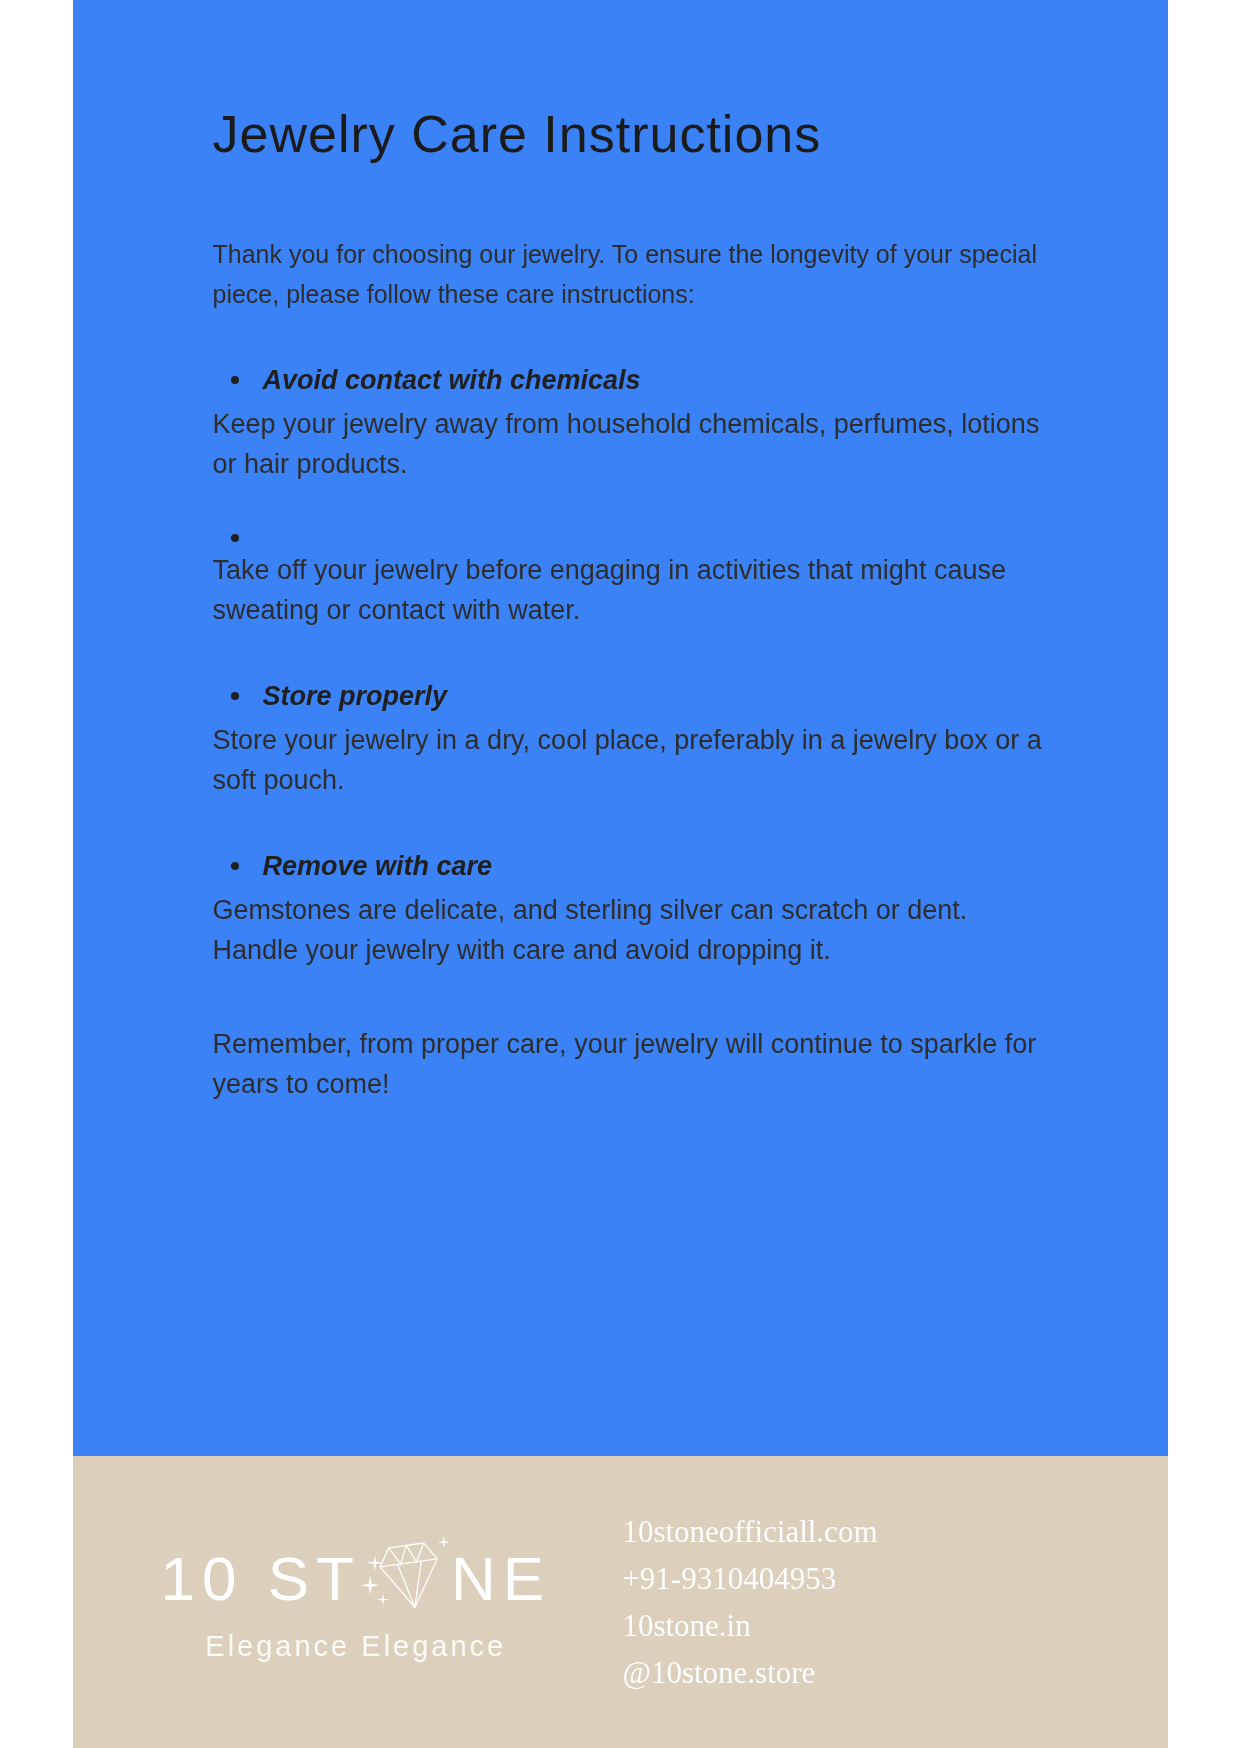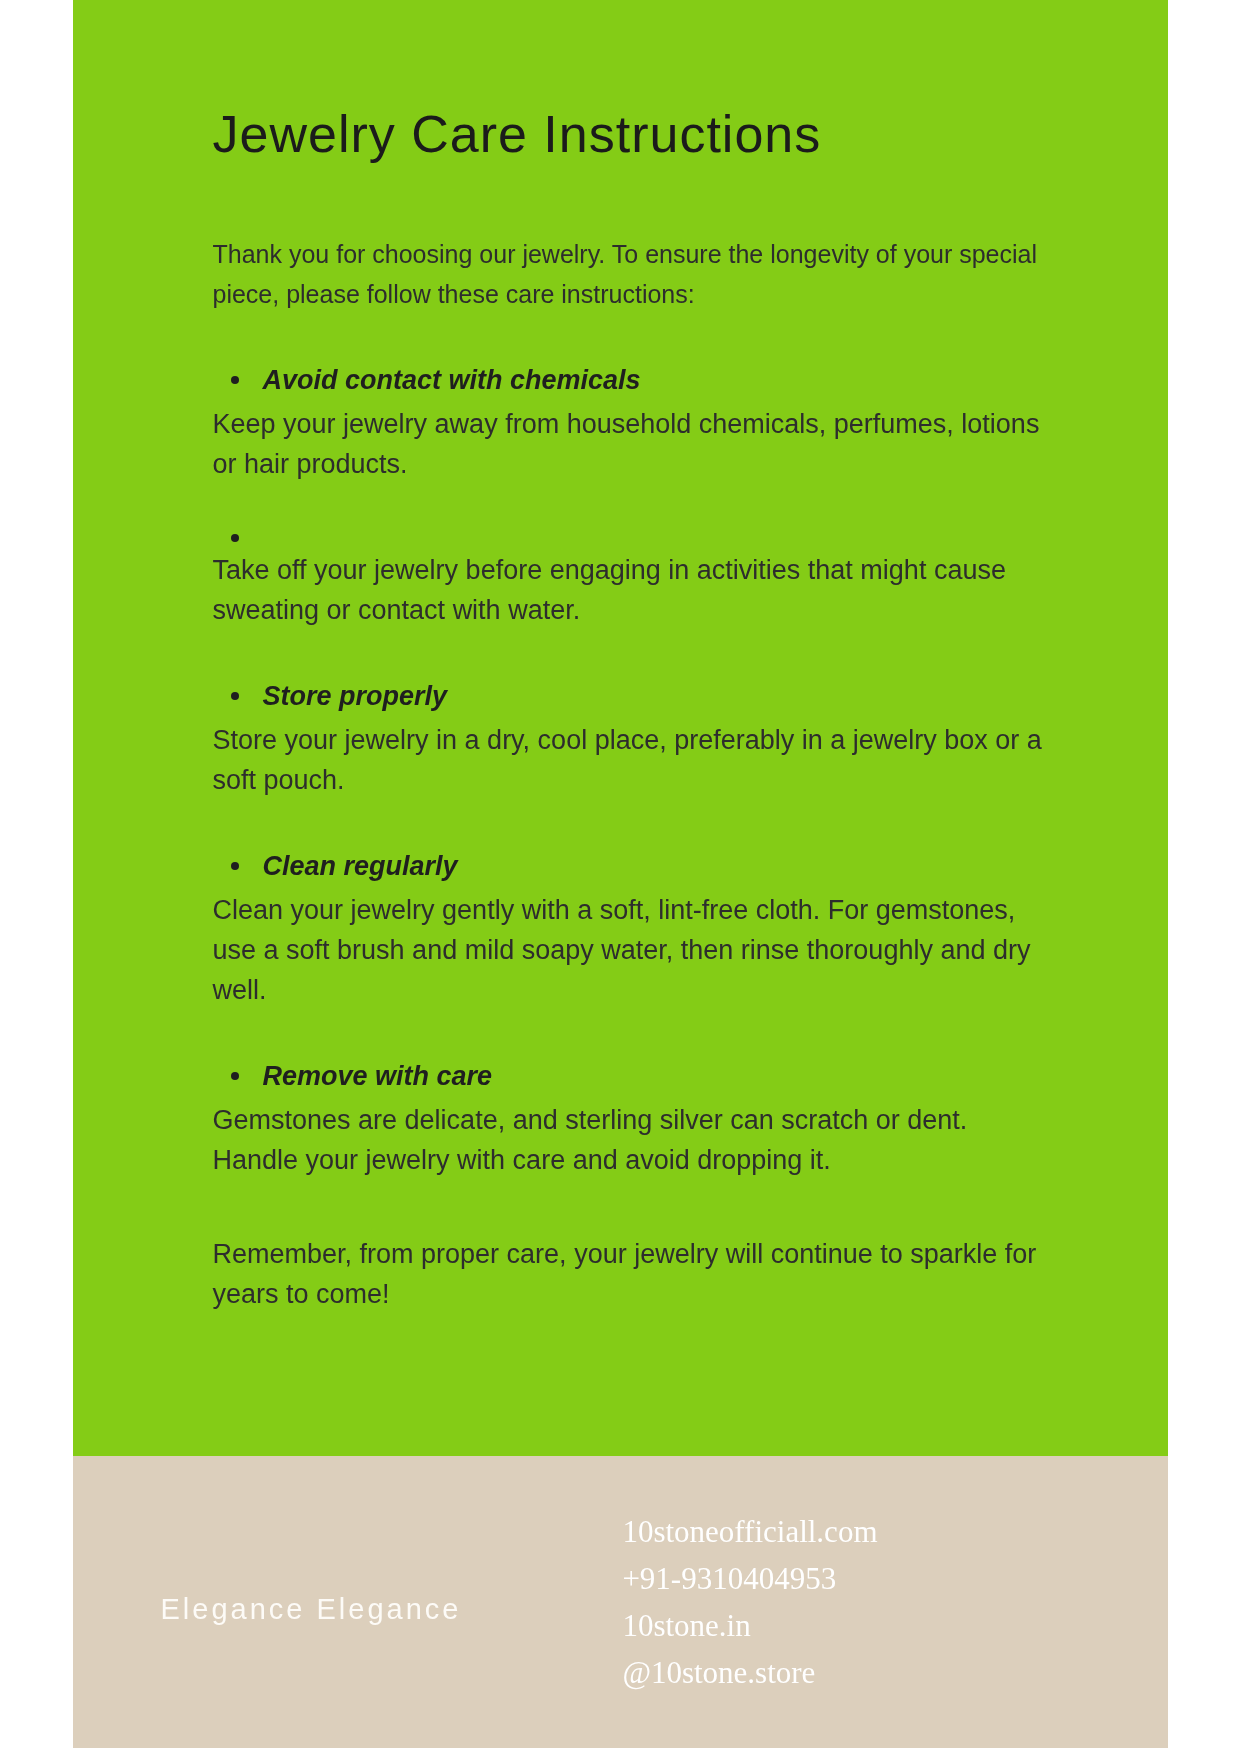--- a/index.html
+++ b/index.html
@@ -1,20 +1,20 @@
 <!DOCTYPE html>
 <html><head>
 <meta charset="utf-8">
 <style>
   html, body { margin: 0; padding: 0; background: #ffffff; }
   .page {
     width: 1095px;
     height: 1748px;
     margin: 0 auto;
-    background: #84cc16;
+    background: #3b82f6;
     display: flex;
     flex-direction: column;
     overflow: hidden;
     font-family: "Liberation Sans", sans-serif;
     color: #2d2d2d;
   }
   .main {
     flex: 1 1 auto;
     padding: 0 0 0 140px;
     box-sizing: border-box;
@@ -145,43 +145,57 @@
       </div>
 
       <div class="section">
         <div class="bullet-row">
           <span class="dot"></span>
           <span class="section-heading">Store properly</span>
         </div>
         <p class="section-body">Store your jewelry in a dry, cool place, preferably in a jewelry box or a soft pouch.</p>
       </div>
 
-      <div class="section">
-        <div class="bullet-row">
-          <span class="dot"></span>
-          <span class="section-heading">Clean regularly</span>
-        </div>
-        <p class="section-body">Clean your jewelry gently with a soft, lint-free cloth. For gemstones, use a soft brush and mild soapy water, then rinse thoroughly and dry well.</p>
-      </div>
 
       <div class="section">
         <div class="bullet-row">
           <span class="dot"></span>
           <span class="section-heading">Remove with care</span>
         </div>
         <p class="section-body">Gemstones are delicate, and sterling silver can scratch or dent. Handle your jewelry with care and avoid dropping it.</p>
       </div>
 
       <p class="closing">Remember, from proper care, your jewelry will continue to sparkle for years to come!</p>
 
     </div>
   </div>
 
   <div class="footer" style="background: rgb(220, 207, 188); color: rgb(255, 255, 255);">
     <div class="brand">
+      <div class="logo-line">
+        <span class="logo-text">10 ST</span>
+        <span class="diamond-wrap">
+          <svg viewBox="0 0 120 100" width="96" height="84" fill="none" stroke="#ffffff" stroke-width="1.6" stroke-linejoin="miter">
+            <g transform="rotate(-8 64 50)">
+              <path d="M42,14 L86,14 L100,36 L64,92 L28,36 Z"></path>
+              <path d="M28,36 L100,36"></path>
+              <path d="M42,14 L54,36 L64,14 L74,36 L86,14"></path>
+              <path d="M64,92 L50,36"></path>
+              <path d="M64,92 L80,36"></path>
+            </g>
+            <g fill="#ffffff" stroke="none">
+              <path d="M20,26 L21.4,34.6 L30,36 L21.4,37.4 L20,46 L18.6,37.4 L10,36 L18.6,34.6 Z"></path>
+              <path d="M14,52 L15.8,62.2 L26,64 L15.8,65.8 L14,76 L12.2,65.8 L2,64 L12.2,62.2 Z"></path>
+              <path d="M30,74 L31.2,80.8 L38,82 L31.2,83.2 L30,90 L28.8,83.2 L22,82 L28.8,80.8 Z"></path>
+              <path d="M106,2 L107.2,8.8 L114,10 L107.2,11.2 L106,18 L104.8,11.2 L98,10 L104.8,8.8 Z"></path>
+            </g>
+          </svg>
+        </span>
+        <span class="logo-text">NE</span>
+      </div>
       <div class="tagline">Elegance Elegance</div>
     </div>
 
     <div class="contact">
       <div>10stoneofficiall.com</div>
       <div>+91-9310404953</div>
       <div>10stone.in</div>
       <div>@10stone.store</div>
     </div>
   </div>

